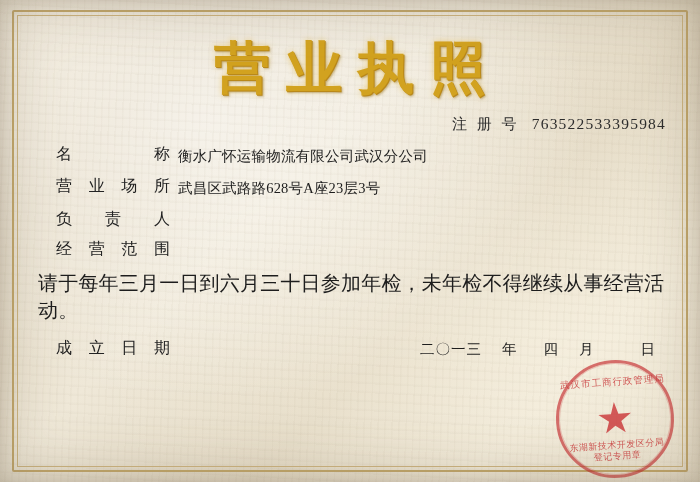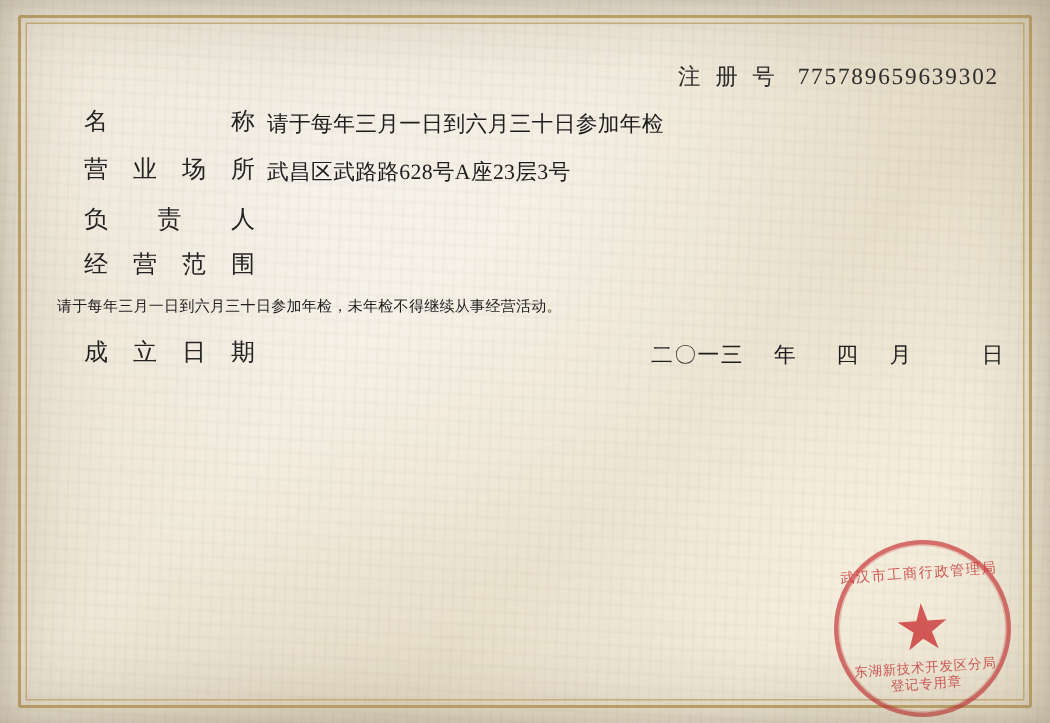--- a/index.html
+++ b/index.html
@@ -138,21 +138,21 @@
   .field-value.scope {
     line-height: 1.75;
     font-size: 14px;
     padding-right: 10px;
     text-align: justify;
   }
 
   .notice {
     margin-top: 10px;
     padding-left: 10px;
-    font-size: 10px;
+    font-size: 20px;
     color: #1d1d1d;
     letter-spacing: 0.2px;
   }
 
   .bottom-row {
     margin-top: 14px;
     display: flex;
     align-items: flex-end;
     position: relative;
   }
@@ -167,21 +167,21 @@
     padding-right: 8px;
     box-sizing: border-box;
   }
   .est-value {
     font-size: 14.5px;
     color: #1d1d1d;
     letter-spacing: 0.6px;
   }
   .issue-date {
     position: absolute;
-    right: 2px;
+    right: 16px;
     bottom: 0;
     font-size: 14.5px;
     color: #1d1d1d;
     letter-spacing: 1px;
     white-space: nowrap;
   }
   .issue-date .gap {
     display: inline-block;
     width: 26px;
   }
@@ -250,34 +250,35 @@
 <body>
 
 <div class="license">
   <div class="paper-texture"></div>
 
   <div class="border-outer"></div>
   <div class="border-inner"></div>
 
   <div class="content">
 
+    <div class="title">营业执照</div>
 
     <div class="reg-row">
       <span class="reg-label">注 册 号</span>
-      <span class="reg-value">775789659639302</span>
+      <span class="reg-value">763522533395984</span>
     </div>
 
     <div class="fields">
 
       <div class="field-row">
         <div class="field-label">
           <span>名</span>
           <span>称</span>
         </div>
-        <div class="field-value">请于每年三月一日到六月三十日参加年检</div>
+        <div class="field-value">衡水广怀运输物流有限公司武汉分公司</div>
       </div>
 
       <div class="field-row">
         <div class="field-label">
           <span>营</span>
           <span>业</span>
           <span>场</span>
           <span>所</span>
         </div>
         <div class="field-value">武昌区武路路628号A座23层3号</div>

